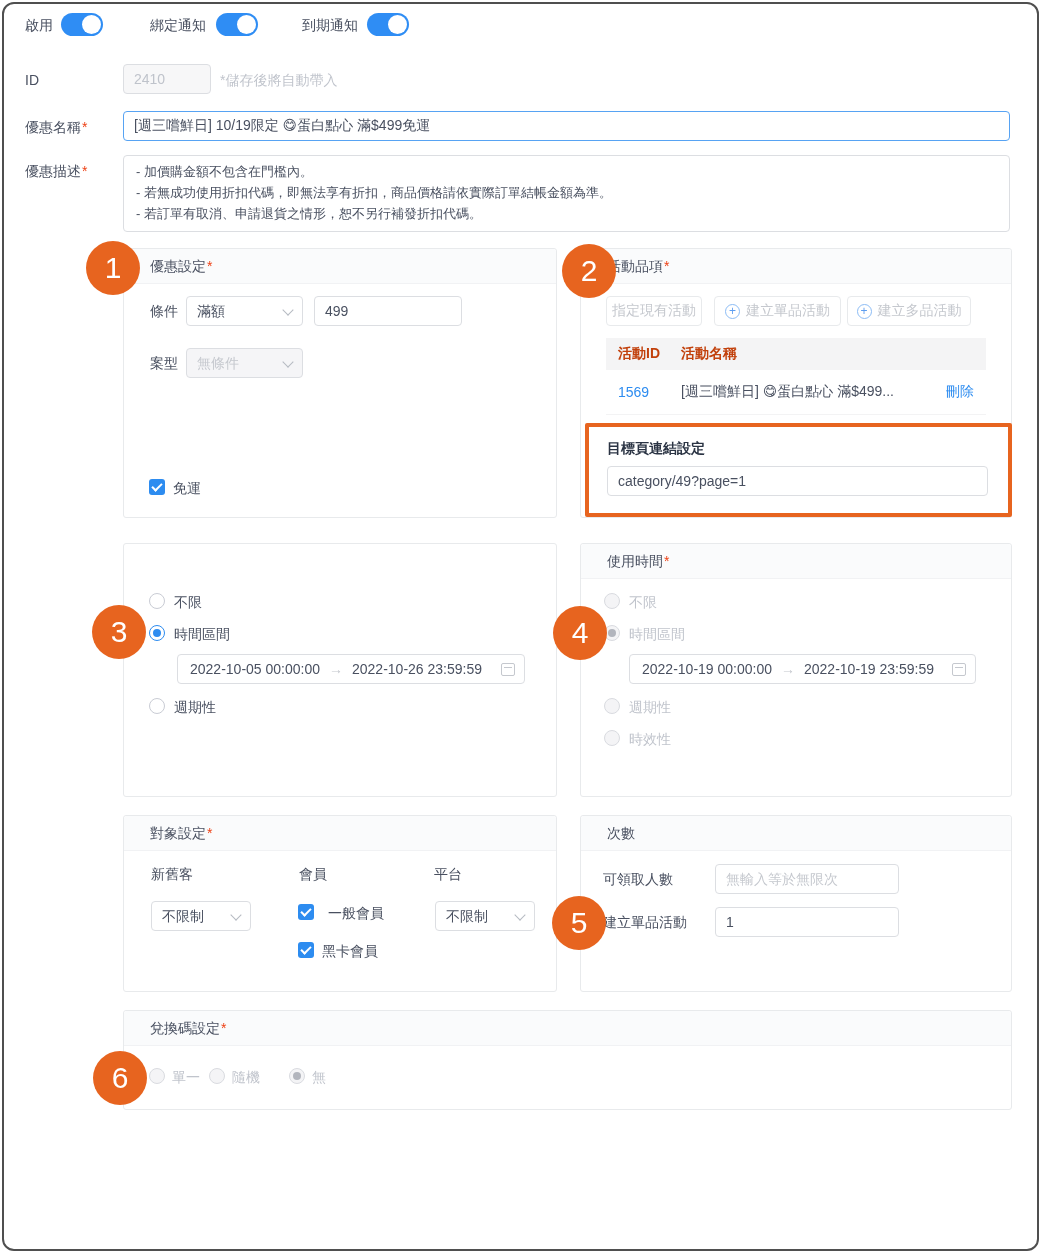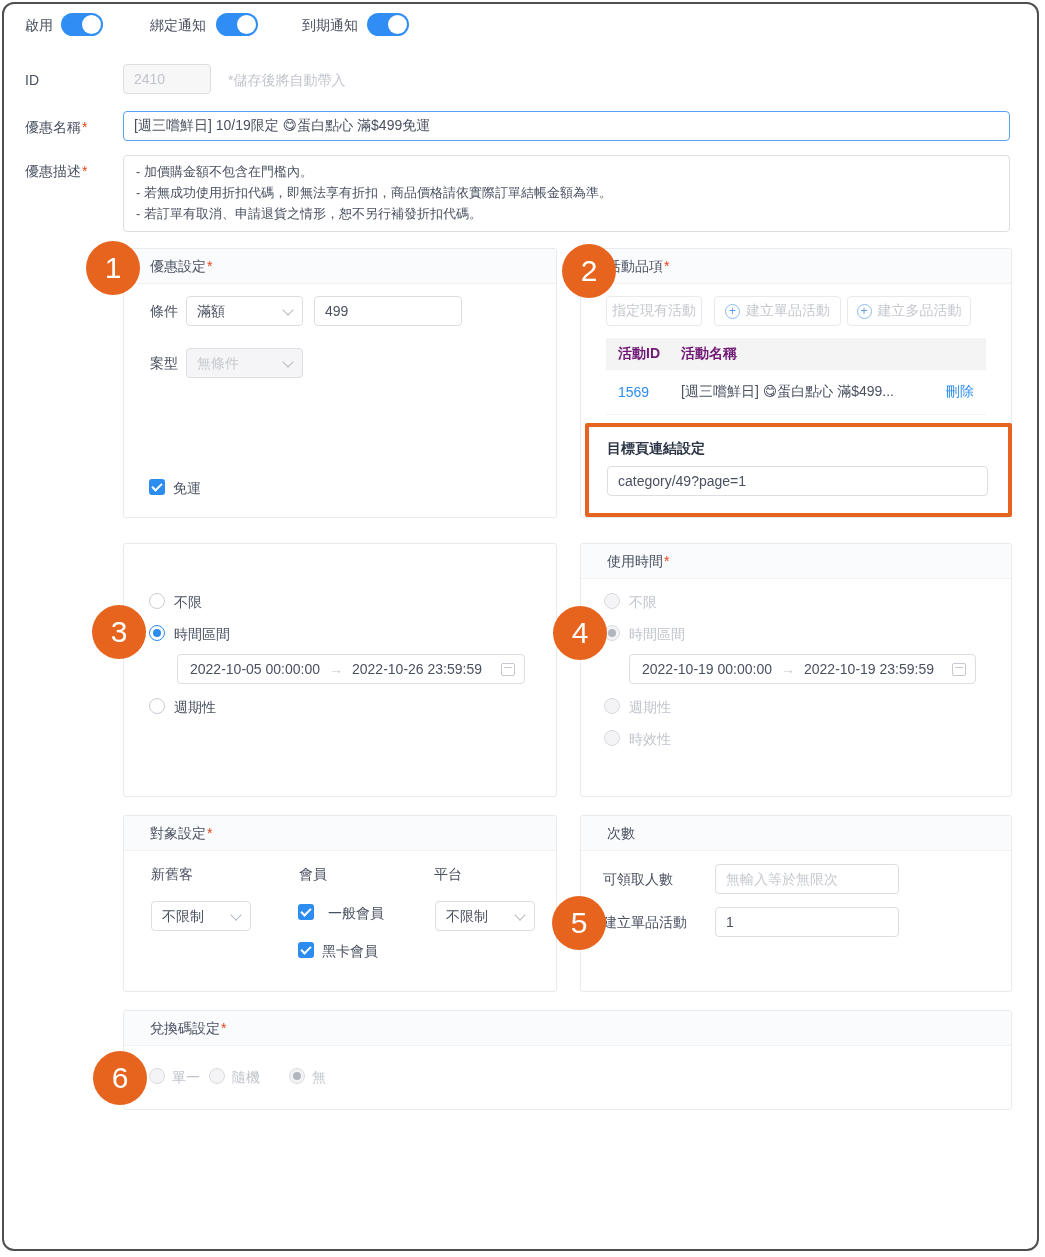--- a/index.html
+++ b/index.html
@@ -44,21 +44,21 @@
   .radio.dis{background:#f4f4f6;border-color:#d9dbe0;}
   .radio.dis.sel{border-color:#d9dbe0;}
   .radio.dis.sel::after{background:#b2b5bd;}
   
   .section{position:absolute;border:1px solid #e8eaec;border-radius:3px;background:#fff;box-sizing:border-box;}
   .sec-h{position:absolute;left:0;right:0;top:0;height:34px;line-height:34px;background:#fafbfc;border-bottom:1px solid #f1f2f4;padding-left:26px;border-radius:3px 3px 0 0;white-space:nowrap;}
   
   .btn{position:absolute;height:30px;box-sizing:border-box;border:1px solid #e8eaec;border-radius:4px;background:#fff;color:#c5c8ce;display:flex;align-items:center;justify-content:center;gap:6px;white-space:nowrap;}
   .plus{width:15px;height:15px;border:1px solid #8cbcf5;border-radius:50%;color:#5d9df0;font-size:12px;line-height:12px;display:flex;align-items:center;justify-content:center;box-sizing:border-box;}
   
-  .tbl-head{position:absolute;height:32px;background:#f4f4f5;display:flex;align-items:center;font-weight:bold;color:#701a75;}
+  .tbl-head{position:absolute;height:32px;background:#f4f4f5;display:flex;align-items:center;font-weight:bold;color:#c2410c;}
   .tbl-row{position:absolute;height:44px;display:flex;align-items:center;border-bottom:1px solid #f3f3f4;}
   .link{color:#2d8cf0;cursor:pointer;white-space:nowrap;}
   
   .daterange{position:absolute;height:30px;box-sizing:border-box;border:1px solid #dcdee2;border-radius:4px;background:#fff;display:flex;align-items:center;gap:9px;padding:0 30px 0 12px;white-space:nowrap;}
   .dr-arrow{color:#c5c8ce;}
   .cal{position:absolute;right:9px;top:8px;width:14px;height:13px;border:1px solid #c5c8ce;border-radius:2px;box-sizing:border-box;}
   .cal::before{content:"";position:absolute;left:2px;right:2px;top:3px;border-top:1px solid #c5c8ce;}
   
   .hl{position:absolute;border:4px solid #e7641f;border-radius:2px;box-sizing:border-box;background:#fff;}
   .badge{position:absolute;width:54px;height:54px;border-radius:50%;background:#e7641f;color:#fff;font-size:30px;display:flex;align-items:center;justify-content:center;z-index:5;}
@@ -73,21 +73,21 @@
 
 <span class="lbl" style="left:25px;top:17px;">啟用</span>
 <span class="switch" style="left:61px;top:13px;"></span>
 <span class="lbl" style="left:150px;top:17px;">綁定通知</span>
 <span class="switch" style="left:216px;top:13px;"></span>
 <span class="lbl" style="left:302px;top:17px;">到期通知</span>
 <span class="switch" style="left:367px;top:13px;"></span>
 
 <span class="lbl" style="left:25px;top:72px;">ID</span>
 <input class="inp dis" style="left: 123px; top: 64px; width: 88px;" disabled="" value="2410">
-<span class="lbl muted" style="left:228px;top:72px;">*儲存後將自動帶入</span>
+<span class="lbl muted" style="left:220px;top:72px;">*儲存後將自動帶入</span>
 
 <span class="lbl" style="left:25px;top:119px;"><span>優惠名稱</span><i class="req">*</i></span>
 <input class="inp focus" style="left: 123px; top: 111px; width: 887px;" value="[週三嚐鮮日] 10/19限定 😋蛋白點心 滿$499免運">
 
 <span class="lbl" style="left:25px;top:163px;"><span>優惠描述</span><i class="req">*</i></span>
 <div class="abs" style="left:123px;top:155px;width:887px;height:77px;border:1px solid #dcdee2;border-radius:4px;box-sizing:border-box;padding:5px 12px;">
   <div class="desc-line">- 加價購金額不包含在門檻內。</div>
   <div class="desc-line">- 若無成功使用折扣代碼，即無法享有折扣，商品價格請依實際訂單結帳金額為準。</div>
   <div class="desc-line">- 若訂單有取消、申請退貨之情形，恕不另行補發折扣代碼。</div>
 </div>

